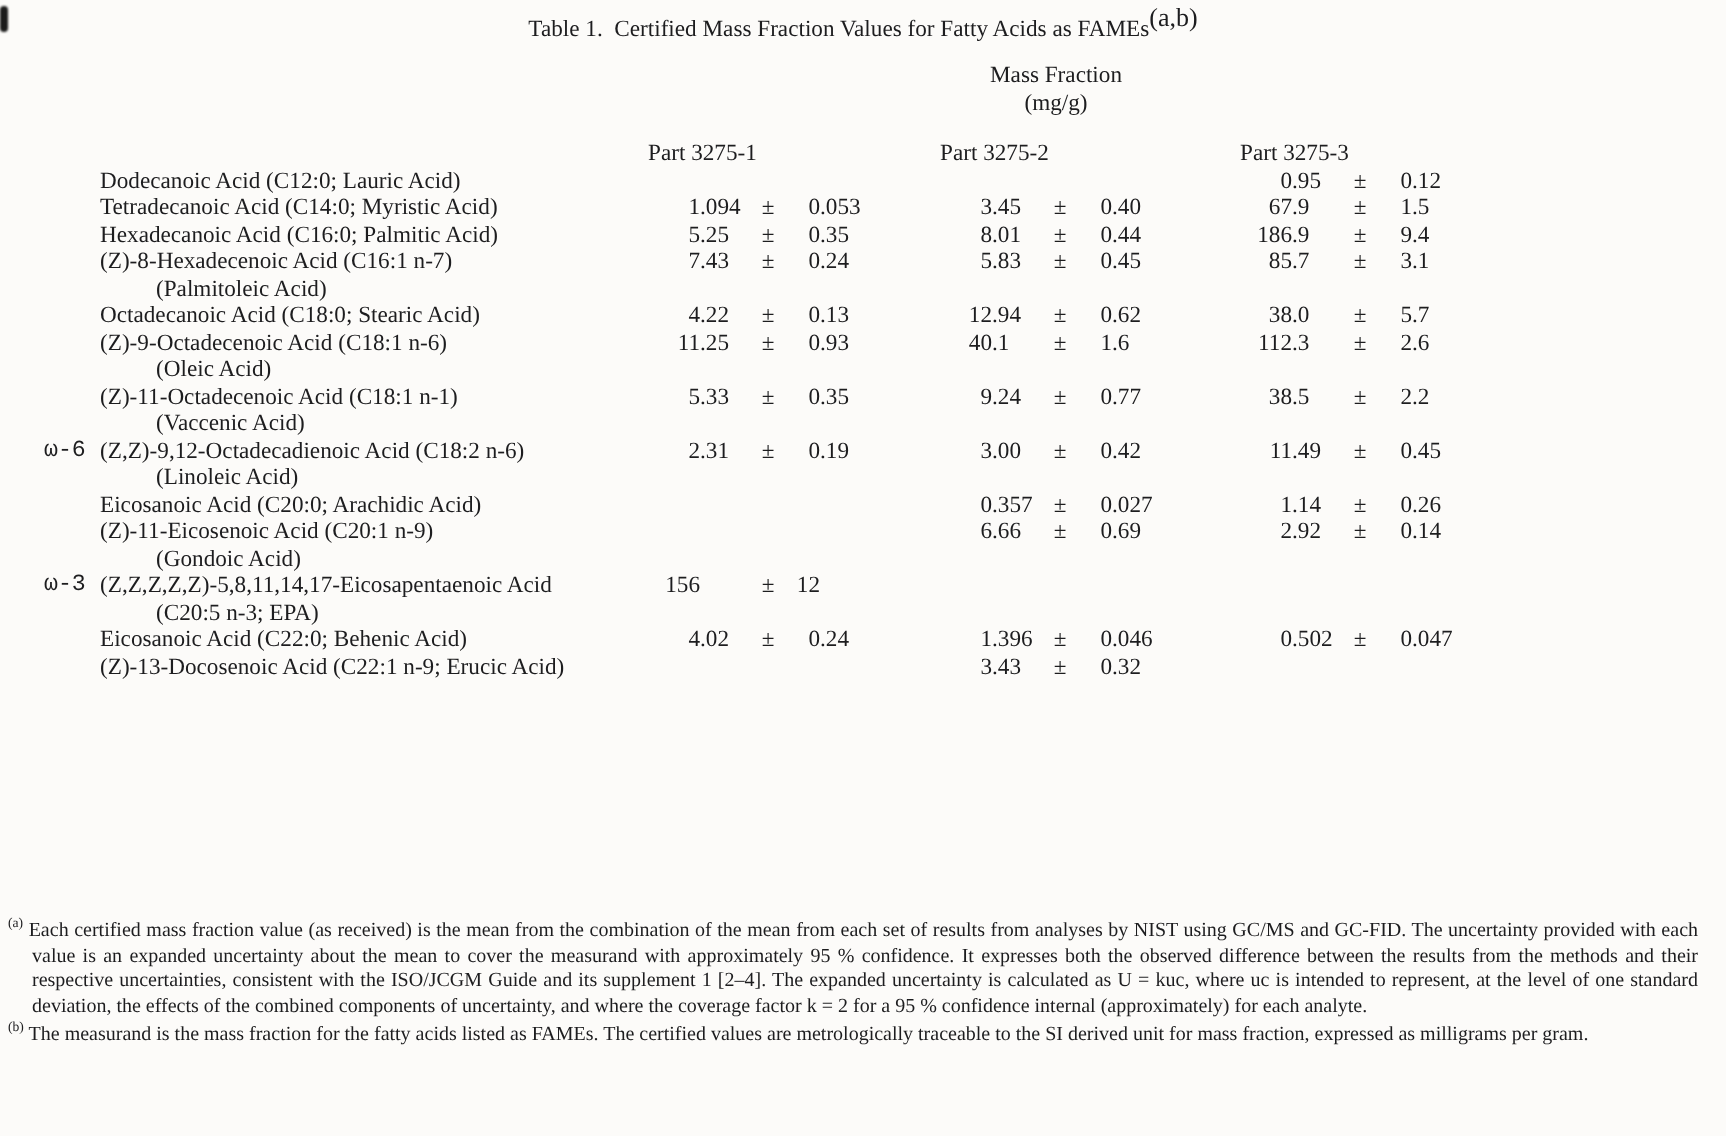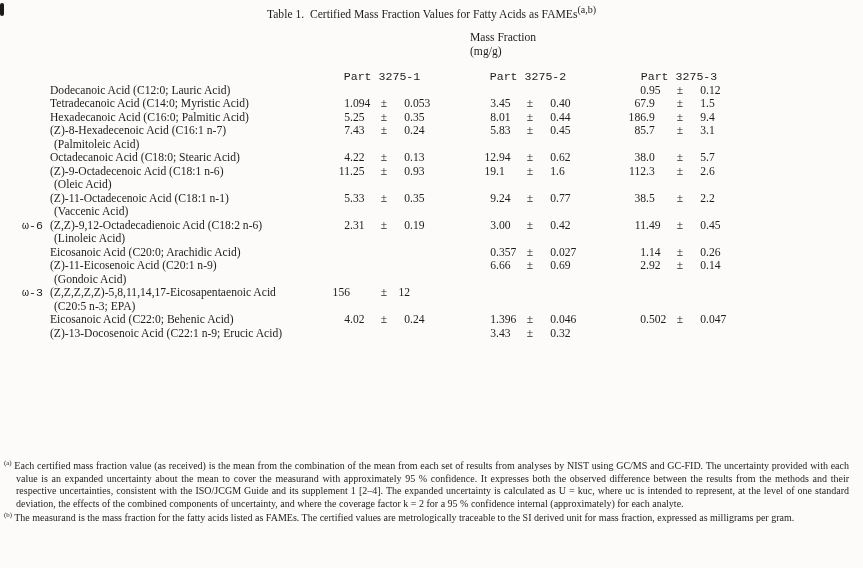--- a/index.html
+++ b/index.html
@@ -11,33 +11,33 @@
     position:relative;overflow:hidden;
   }
   .smudge{
     position:absolute;left:0;top:3px;width:4px;height:13px;
     background:#1b1b1b;border-radius:2px;filter:blur(0.6px);
   }
   .title{
     margin-top:8px;text-align:center;
     font-size:11.6px;line-height:13px;white-space:pre-wrap;
   }
-  sup{font-size:10px;vertical-align:super;line-height:0;}
+  sup{font-size:13px;vertical-align:super;line-height:0;}
   table.cert{
     border-collapse:collapse;table-layout:fixed;
     margin:10px 0 0 22px;
     font-size:11.6px;color:#1d1d1f;
   }
   table.cert td{padding:0;vertical-align:top;line-height:13.5px;overflow:visible;white-space:nowrap;}
-  td.mf-head{text-align:left;line-height:13.5px;padding-bottom:0;}
+  td.mf-head{text-align:center;line-height:13.5px;padding-bottom:0;}
   tr.spacer td{height:12px;}
-  td.part-head{text-align:center;padding-bottom:16px;font-family:Liberation Mono, monospace;}
+  td.part-head{padding-bottom:16px;}
   tbody td{padding-top:2.5px;padding-bottom:2.5px;}
   td.omega{padding-left:0;font-family:Liberation Mono, monospace;}
-  td.name .l2{padding-left:4px;}
+  td.name .l2{padding-left:4px;margin-left:24px;}
   td.val,td.unc{white-space:nowrap;}
   td.val .ip{display:inline-block;width:26px;text-align:right;}
   td.unc .ip{display:inline-block;width:16px;text-align:right;}
   td.pm{text-align:center;}
   .footnotes{
     position:absolute;left:4px;right:14px;top:460px;
     font-size:10px;line-height:12.7px;text-align:justify;
   }
   .fn{padding-left:12px;text-indent:-12px;margin-bottom:1px;}
   .fn sup{font-size:6.8px;}
@@ -176,21 +176,21 @@
       <tr class="acid-row">
         <td class="omega"></td>
         <td class="name">
           <div class="l1">(Z)-9-Octadecenoic Acid (C18:1 n-6)</div>
           <div class="l2">(Oleic Acid)</div>
         </td>
         <td class="val"><span class="ip">11</span><span class="fp">.25</span></td>
         <td class="pm">±</td>
         <td class="unc"><span class="ip">0</span><span class="fp">.93</span></td>
         <td class="gap"></td>
-        <td class="val"><span class="ip">19</span><span class="fp">.1</span></td>
+        <td class="val"><span class="ip">40</span><span class="fp">.1</span></td>
         <td class="pm">±</td>
         <td class="unc"><span class="ip">1</span><span class="fp">.6</span></td>
         <td class="gap"></td>
         <td class="val"><span class="ip">112</span><span class="fp">.3</span></td>
         <td class="pm">±</td>
         <td class="unc"><span class="ip">2</span><span class="fp">.6</span></td>
       </tr>
       <tr class="acid-row">
         <td class="omega"></td>
         <td class="name">

